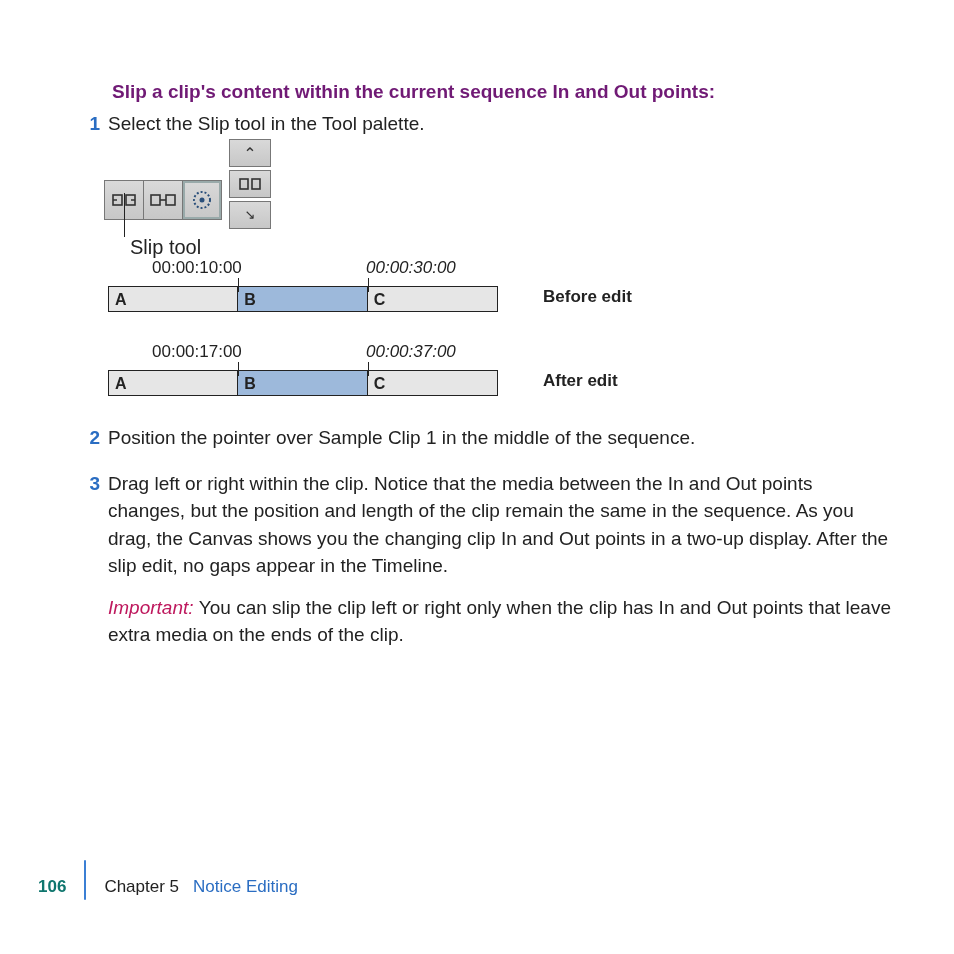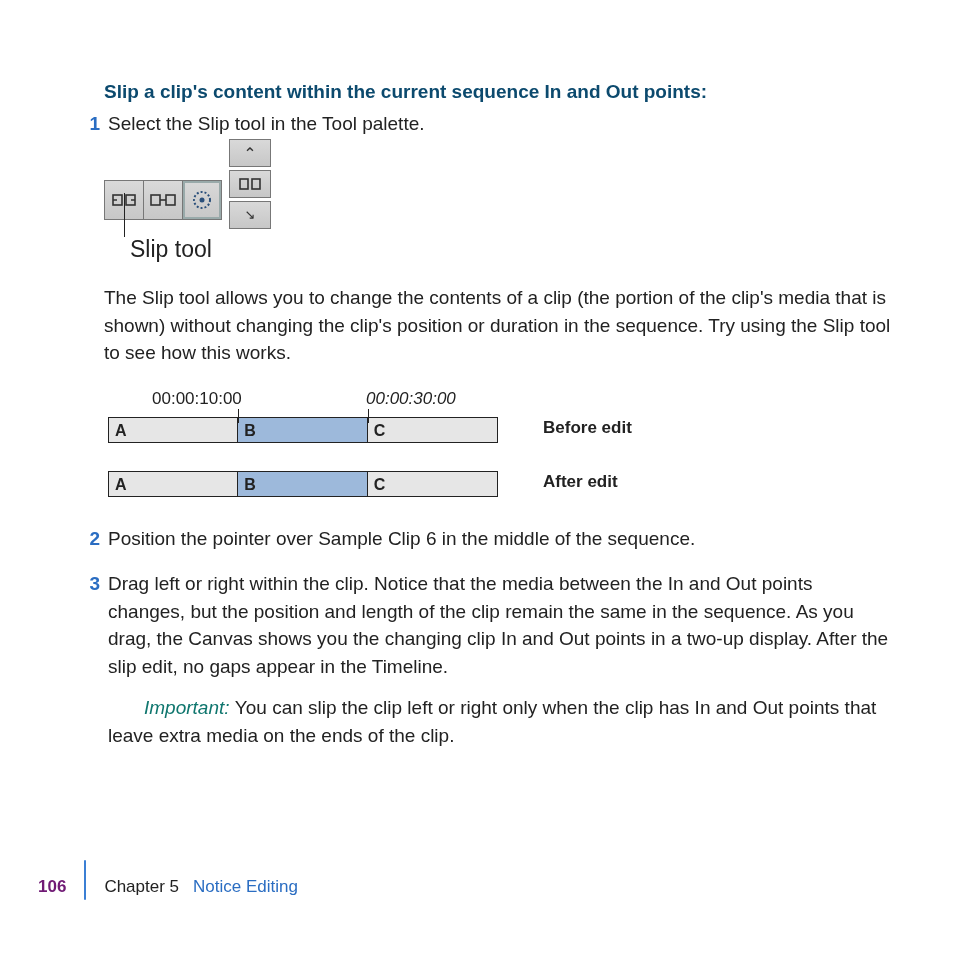--- a/index.html
+++ b/index.html
@@ -15,22 +15,22 @@
     position: relative;
   }
   .content {
     position: absolute;
     left: 104px;
     top: 78px;
     right: 60px;
   }
   .heading {
     font-weight: 600;
-    color: #0c4a6e;
-    margin: 0 0 4px 0;
+    color: #701a75;
+    margin: 0 0 4px 8px;
   }
   .ol {
     margin: 0;
     padding: 0;
   }
   .ol-item {
     display: flex;
     align-items: flex-start;
     margin-bottom: 2px;
   }
@@ -92,21 +92,21 @@
     left: 20px;
     top: 40px;
     width: 1px;
     height: 44px;
     background: #222;
   }
   .callout-label {
     position: absolute;
     left: 26px;
     top: 80px;
-    font-size: 23px;
+    font-size: 20px;
     color: #222;
   }
   .para {
     margin: 38px 0 20px 0;
   }
   .diagram {
     margin: 10px 0 20px 4px;
   }
   .diag-block {
     position: relative;
@@ -152,36 +152,35 @@
   .clip.c { width: 130px; background: #e6e6e6; }
   .side-label {
     position: absolute;
     left: 435px;
     bottom: 2px;
     font-weight: 700;
     font-size: 17px;
   }
   .step-space { height: 16px; }
   .important-label {
-    color: #0f766e;
+    color: #be185d;
     font-style: italic;
     font-weight: 400;
-    margin-left: 36px;
   }
   .footer {
     position: absolute;
     left: 38px;
     bottom: 54px;
     display: flex;
     align-items: flex-end;
     font-size: 17px;
   }
   .page-num {
     font-weight: 700;
-    color: #701a75;
+    color: #0f766e;
     margin-right: 18px;
   }
   .footer-divider {
     width: 2px;
     height: 40px;
     background: #3b7fd4;
     margin-right: 18px;
     border-radius: 1px;
   }
   .chapter-label {
@@ -242,53 +241,58 @@
         </div>
         <div class="side-btn">
           <span style="font-size:13px;">↘</span>
         </div>
       </div>
     </div>
     <div class="callout-line"></div>
     <div class="callout-label">Slip tool</div>
   </div>
 
-  <div class="para">The Slip tool allows you to change the contents of a clip (the portion of the clip's media that is shown) without changing the clip's position or duration in the sequence. Try using the Slip tool to see how this works.</div>
 
   <div class="diagram">
 
     <div class="diag-block">
       <div class="tc-labels">
         <span class="tc1">00:00:10:00</span>
         <span class="tc2">00:00:30:00</span>
         <div class="tick t1"></div>
         <div class="tick t2"></div>
       </div>
       <div class="row-clips">
         <div class="clip a">A</div>
         <div class="clip b">B</div>
         <div class="clip c">C</div>
       </div>
       <div class="side-label">Before edit</div>
     </div>
 
     <div class="diag-block">
+      <div class="tc-labels">
+        <span class="tc1">00:00:17:00</span>
+        <span class="tc2">00:00:37:00</span>
+        <div class="tick t1"></div>
+        <div class="tick t2"></div>
+      </div>
       <div class="row-clips">
         <div class="clip a">A</div>
         <div class="clip b">B</div>
         <div class="clip c">C</div>
       </div>
       <div class="side-label">After edit</div>
     </div>
   </div>
 
   <div class="ol">
     <div class="ol-item">
       <div class="ol-num">2</div>
-      <div class="ol-body">Position the pointer over Sample Clip 6 in the middle of the sequence.</div>
+      <div class="ol-body">Position the pointer over Sample Clip 1 in the middle of the sequence.</div>
     </div>
     <div class="step-space"></div>
     <div class="ol-item">
       <div class="ol-num">3</div>
       <div class="ol-body">
         <span>Drag left or right within the clip. Notice that the media between the In and Out points changes, but the position and length of the clip remain the same in the sequence. As you drag, the Canvas shows you the changing clip In and Out points in a two-up display. After the slip edit, no gaps appear in the Timeline.</span>
         <div style="height:14px;"></div>
         <span class="important-label">Important:  </span><span>You can slip the clip left or right only when the clip has In and Out points that leave extra media on the ends of the clip.</span>
       </div>
     </div>

